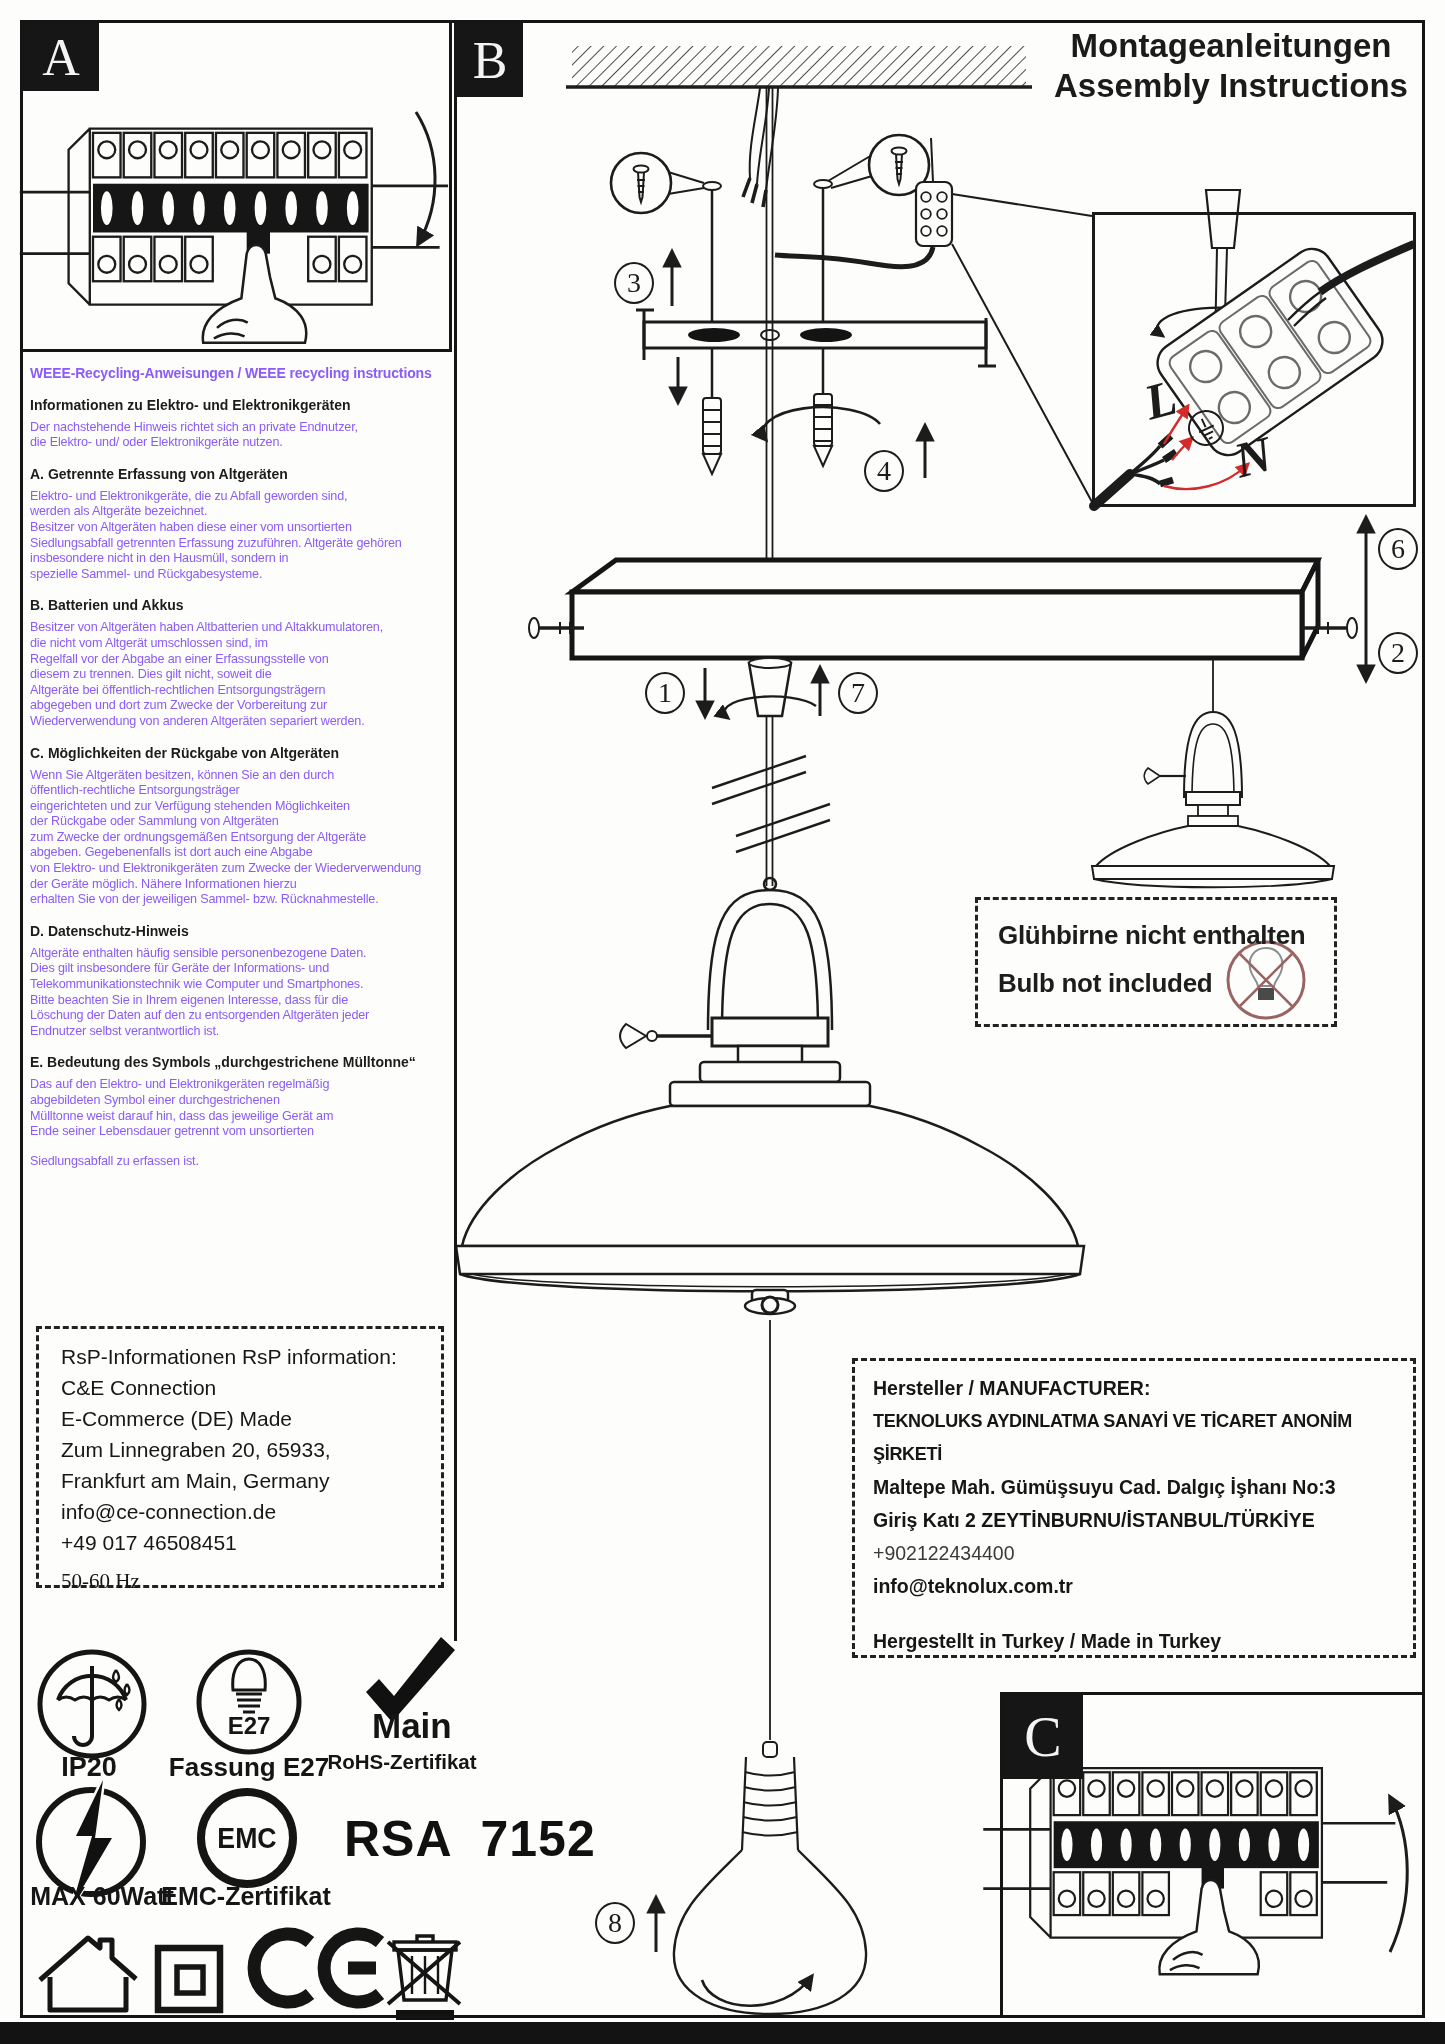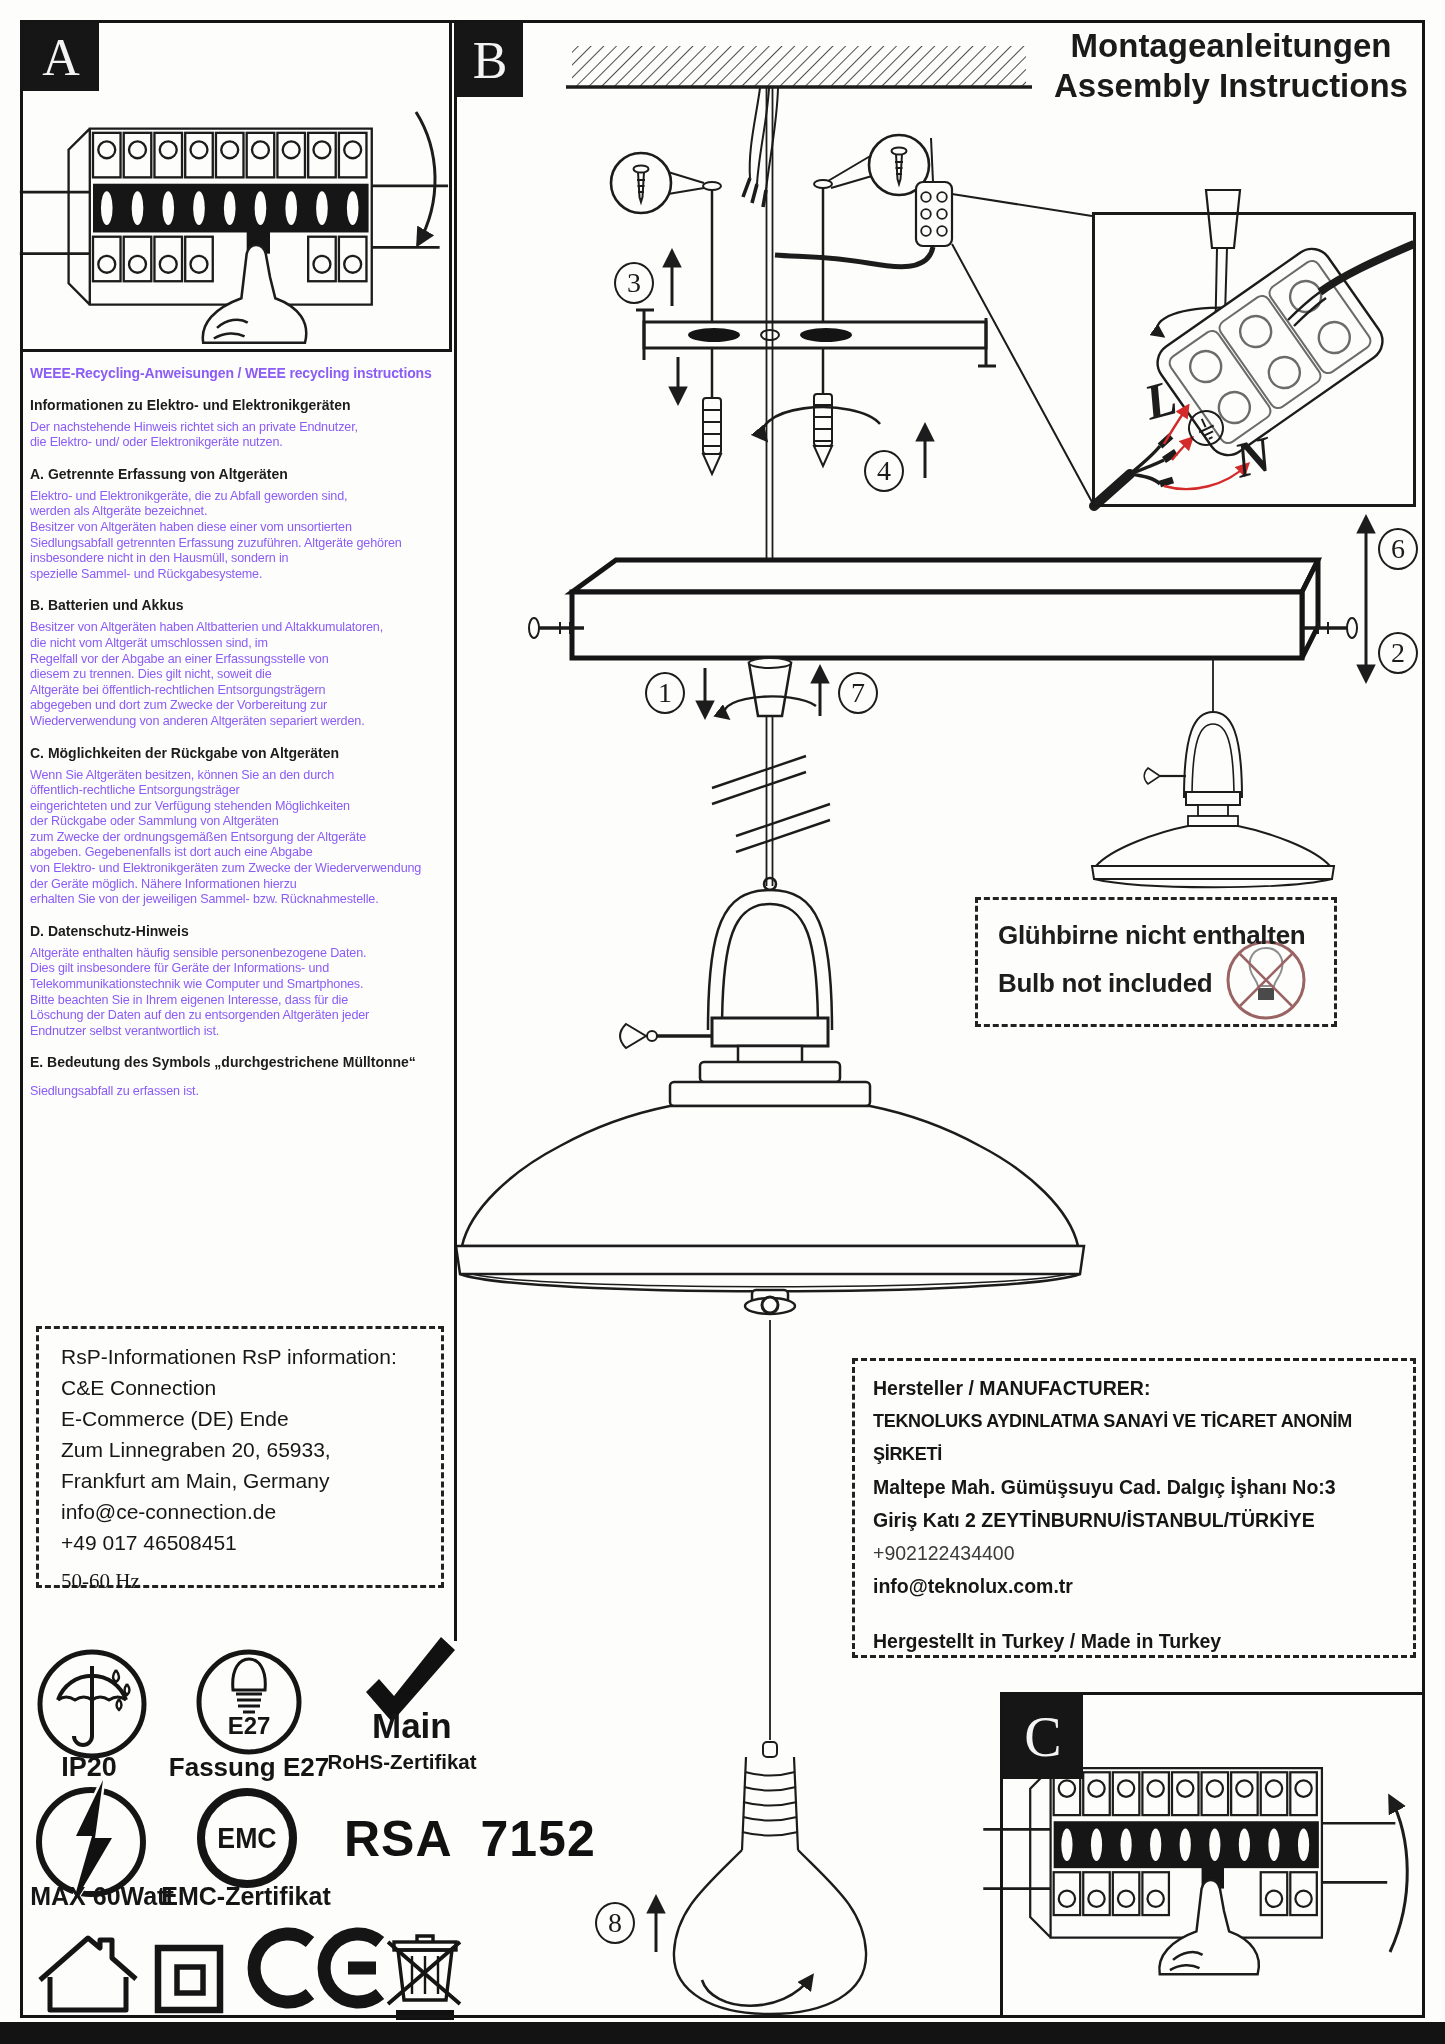--- a/index.html
+++ b/index.html
@@ -418,27 +418,31 @@
 der Geräte möglich. Nähere Informationen hierzu
 erhalten Sie von der jeweiligen Sammel- bzw. Rücknahmestelle.</p>
     <h3>D. Datenschutz-Hinweis</h3>
     <p>Altgeräte enthalten häufig sensible personenbezogene Daten.
 Dies gilt insbesondere für Geräte der Informations- und
 Telekommunikationstechnik wie Computer und Smartphones.
  Bitte beachten Sie in Ihrem eigenen Interesse, dass für die
 Löschung der Daten auf den zu entsorgenden Altgeräten jeder
 Endnutzer selbst verantwortlich ist.</p>
     <h3>E. Bedeutung des Symbols „durchgestrichene Mülltonne“</h3>
+    <p>Das auf den Elektro- und Elektronikgeräten regelmäßig
+ abgebildeten Symbol einer durchgestrichenen
+Mülltonne weist darauf hin, dass das jeweilige Gerät am
+Ende seiner Lebensdauer getrennt vom unsortierten</p>
     <p class="foot">Siedlungsabfall zu erfassen ist.</p>
   </div>
 
   <div class="abs dashed rsp-box">
     <div class="ln">RsP-Informationen RsP information:</div>
     <div class="ln">C&amp;E Connection</div>
-    <div class="ln">E-Commerce (DE) Ende</div>
+    <div class="ln">E-Commerce (DE) Made</div>
     <div class="ln">Zum Linnegraben 20, 65933,</div>
     <div class="ln">Frankfurt am Main, Germany</div>
     <div class="ln">info@ce-connection.de</div>
     <div class="ln">+49 017 46508451</div>
     <div class="freq">50-60 Hz</div>
   </div>
 
   <div class="abs dashed manu-box">
     <div class="ln">Hersteller / MANUFACTURER:</div>
     <div class="ln long">TEKNOLUKS AYDINLATMA SANAYİ VE TİCARET ANONİM ŞİRKETİ</div>

